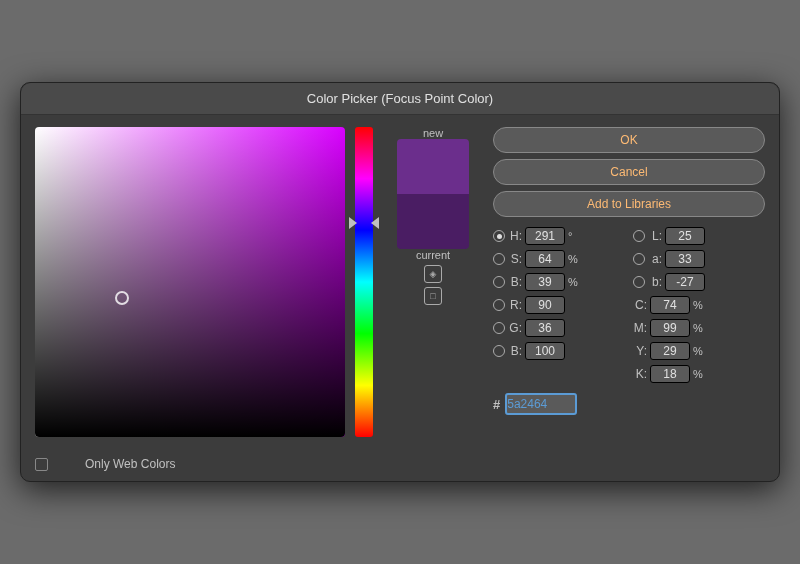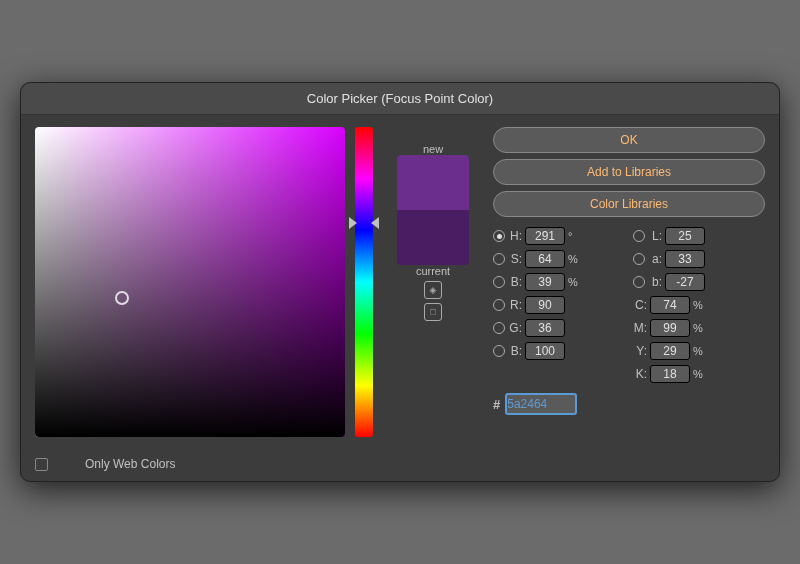--- a/index.html
+++ b/index.html
@@ -108,21 +108,20 @@
       border-bottom: 6px solid transparent;
       border-right: 8px solid #c0c0c0;
     }
     
     .middle-panel {
       display: flex;
       flex-direction: column;
       align-items: center;
       flex-shrink: 0;
       width: 100px;
-      margin-top: 16px;
     }
     .swatch-label {
       color: #c0c0c0;
       font-size: 11px;
       text-align: center;
     }
     .swatch-new {
       width: 72px;
       height: 55px;
       background: #6b2e8c;
@@ -311,22 +310,22 @@
       </div>
       <div class="swatch-current-label">current</div>
       <div class="swatch-icons">
         <div class="icon-box" title="Only Web Colors">◈</div>
         <div class="icon-box" title="Out of gamut">□</div>
       </div>
     </div>
 
     <div class="right-panel">
       <button class="btn">OK</button>
+      <button class="btn">Cancel</button>
       <button class="btn">Add to Libraries</button>
-      <button class="btn">Color Libraries</button>
 
       <div class="fields-section">
 
         <div class="fields-col">
           <div class="field-row">
             <div class="radio-btn active"></div>
             <span class="field-label">H:</span>
             <input class="field-input" type="text" value="291" style="">
             <span class="field-unit">°</span>
           </div>

